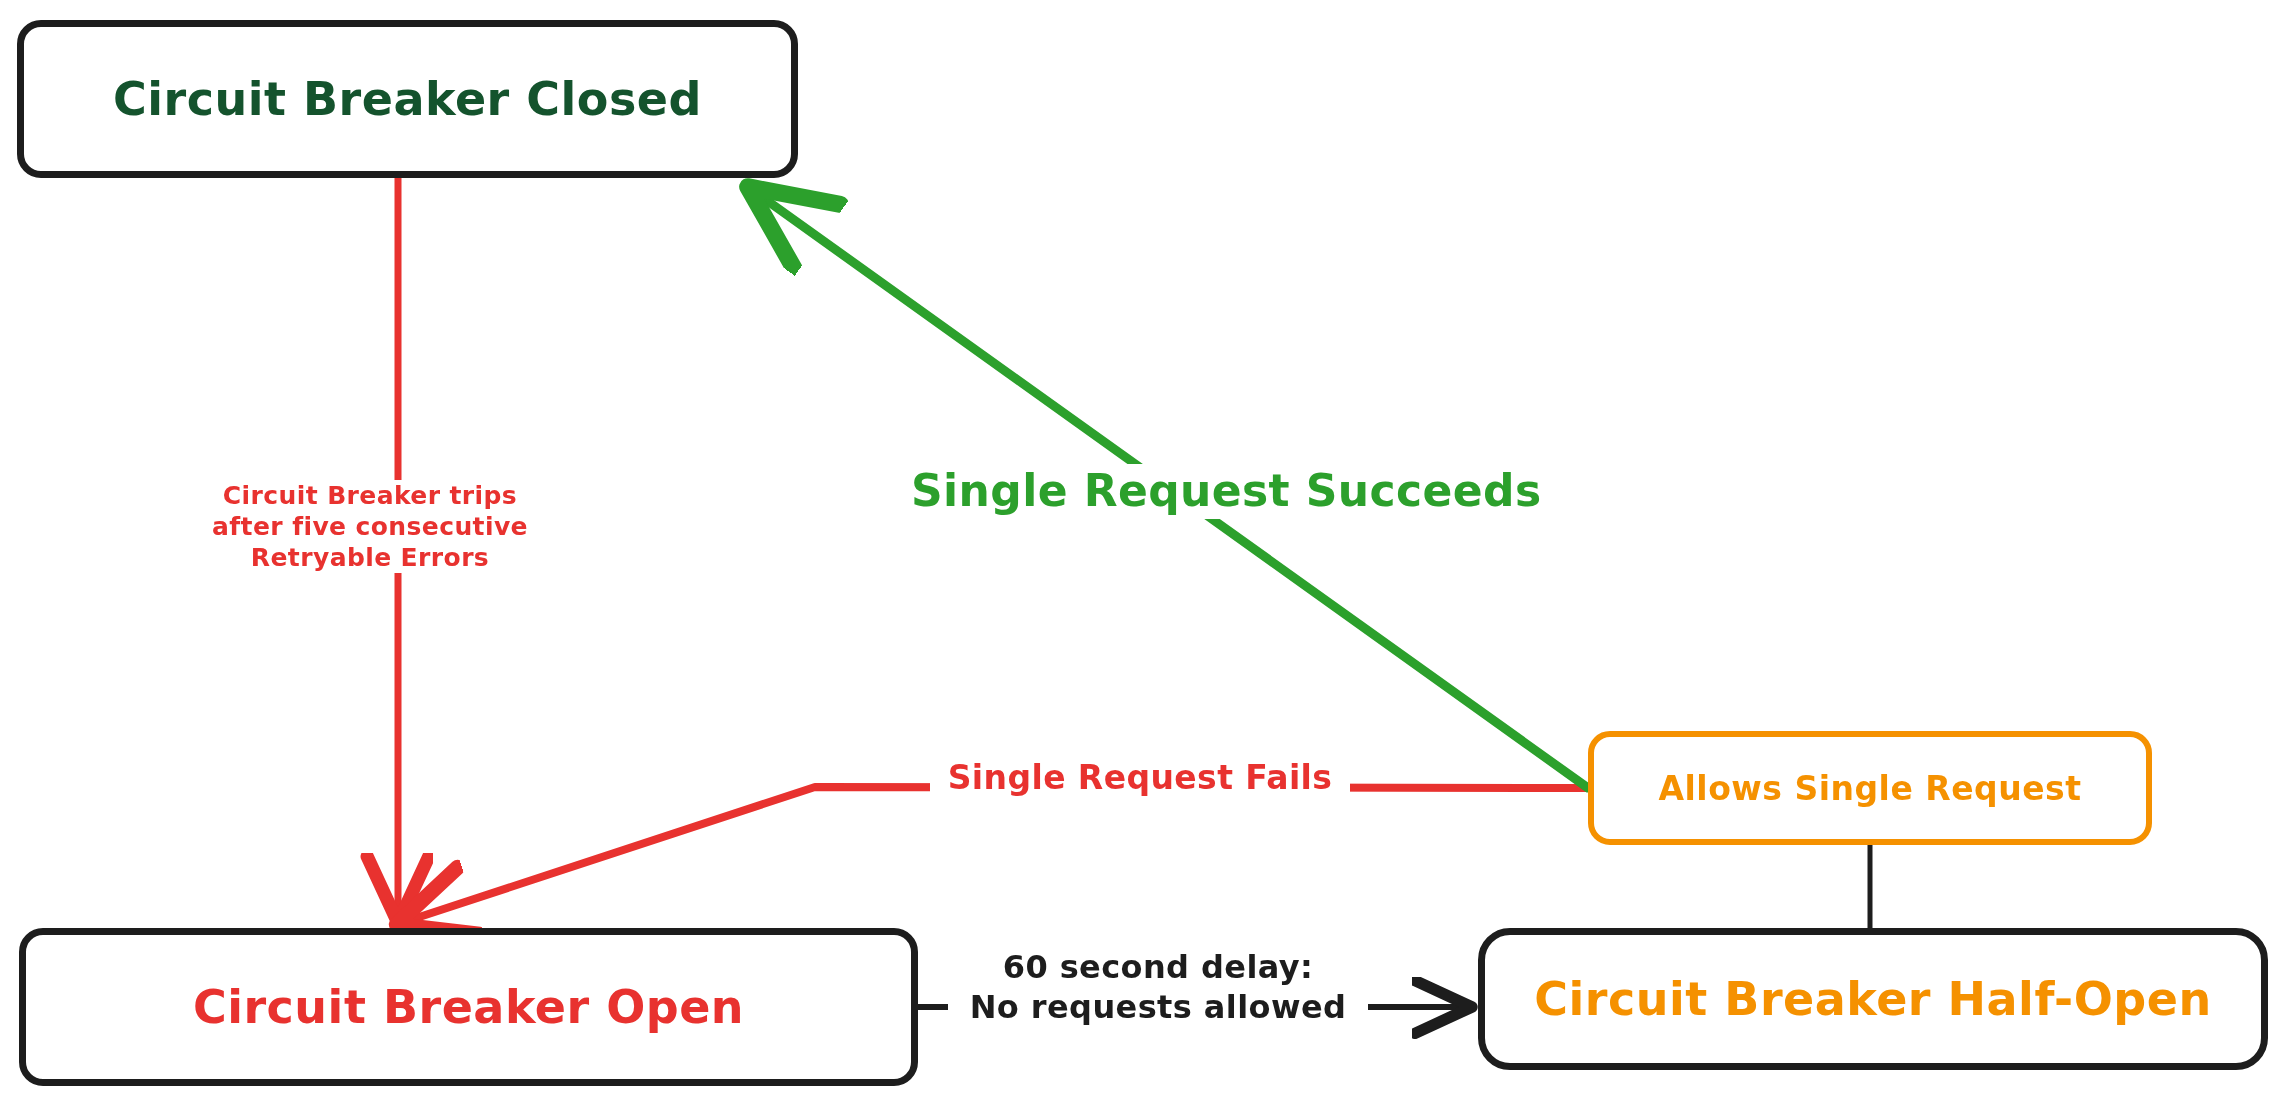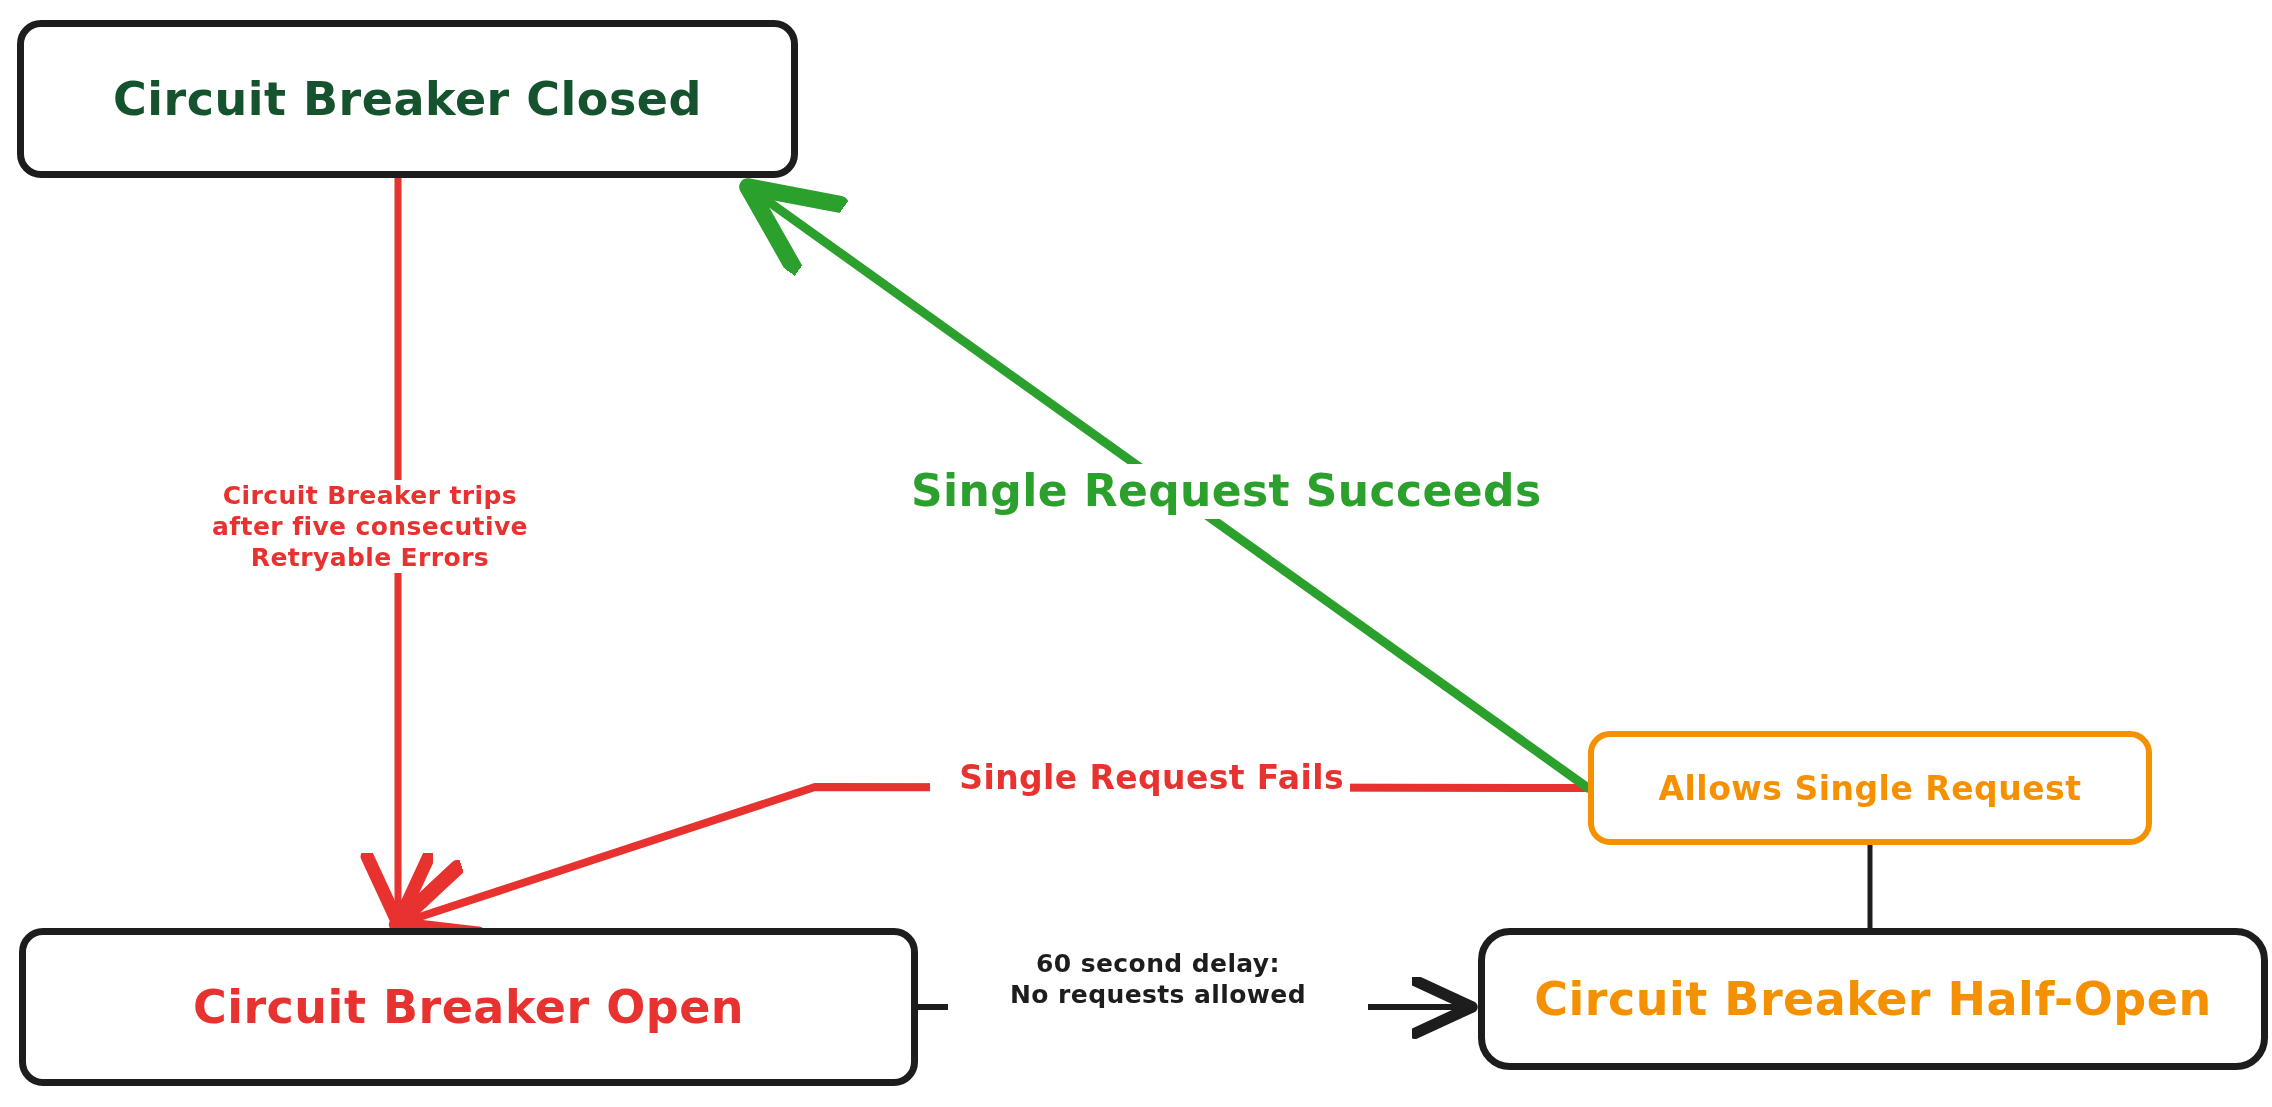--- a/index.html
+++ b/index.html
@@ -76,25 +76,25 @@
     left: 165px; top: 480px; width: 410px;
     color: #e8322f; font-size: 25px;
     white-space: normal;
   }
   .l-succeeds {
     left: 905px; top: 464px; width: 500px;
     color: #2ca02c; font-size: 44px;
   }
   .l-fails {
     left: 930px; top: 758px; width: 420px;
-    color: #e8322f; font-size: 33px; text-align: right;
+    color: #e8322f; font-size: 33px;
   }
   .l-delay {
     left: 948px; top: 948px; width: 420px;
-    color: #1d1d1d; font-size: 25px;
+    color: #1d1d1d; font-size: 32px;
     white-space: normal;
   }
 </style>
 </head>
 <body>
 
 <div id="canvas">
 
   <svg id="edges" viewBox="0 0 2272 1107" xmlns="http://www.w3.org/2000/svg">
     <defs>

